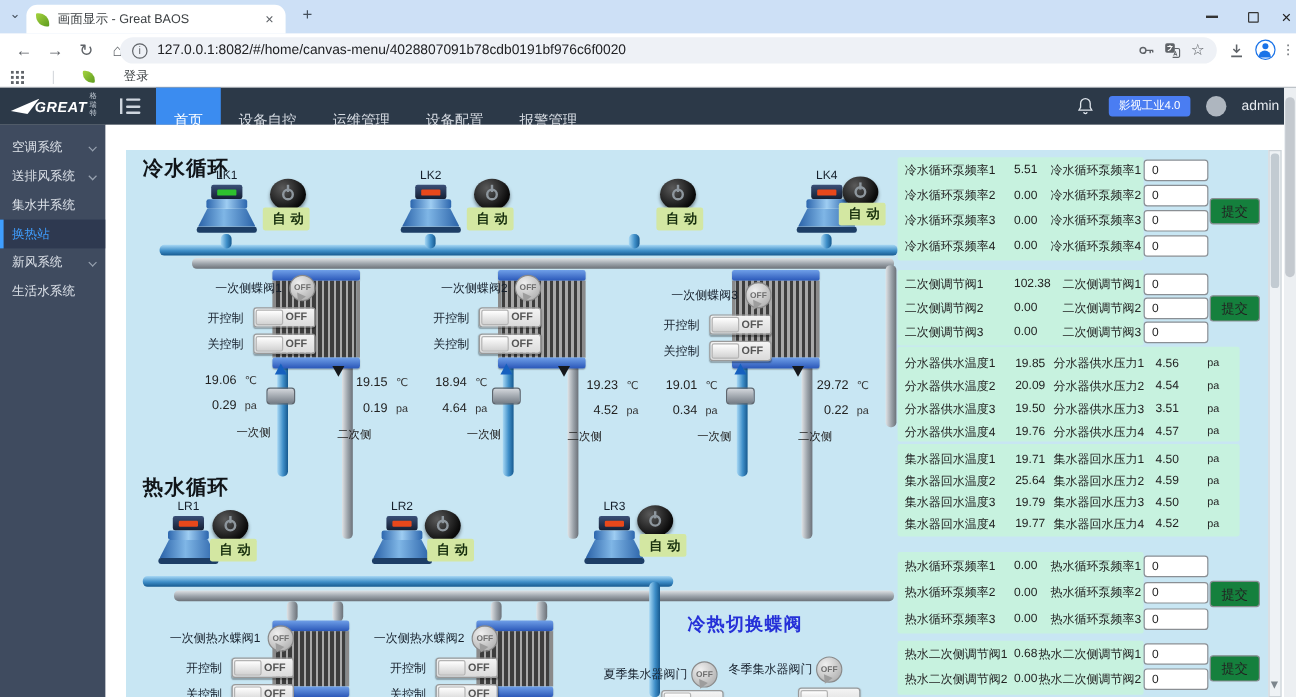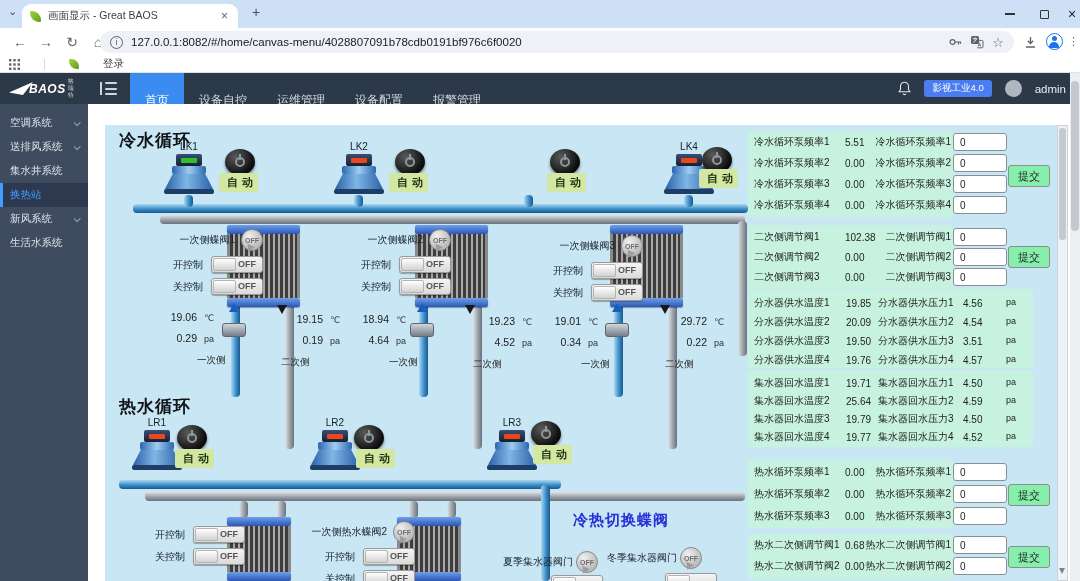--- a/index.html
+++ b/index.html
@@ -101,21 +101,21 @@
   .switch-label{position:absolute;font-size:15px;font-weight:bold;color:#2530d8;letter-spacing:1px;white-space:nowrap}
   .season{position:absolute;display:flex;align-items:center;gap:3px}
   
   .panel{position:absolute;font-size:10px;color:#222}
   .mintbg{position:absolute;left:0;top:0;background:#c7f2df;border-radius:2px}
   .prow{position:absolute;left:0;right:0;height:20px}
   .plab{position:absolute;left:6px;top:50%;transform:translateY(-50%);white-space:nowrap}
   .pval{position:absolute;left:97px;top:50%;transform:translateY(-50%);white-space:nowrap}
   .pset{position:absolute;right:99px;top:50%;transform:translateY(-50%);white-space:nowrap}
   .pinput{position:absolute;left:205px;top:1px;width:54px;height:18px;border:1px solid #8a8f94;border-radius:3px;background:#fff;font-size:10px;color:#222;padding-left:6px;font-family:inherit}
-  .submit{position:absolute;right:0;width:42px;height:22px;background:#86efac;border:1px solid #8a8f94;border-radius:3px;font-size:11px;color:#222;font-family:inherit}
+  .submit{position:absolute;right:0;width:42px;height:22px;background:#15803d;border:1px solid #8a8f94;border-radius:3px;font-size:11px;color:#222;font-family:inherit}
   .pa{position:absolute;left:6px;top:50%;transform:translateY(-50%);white-space:nowrap}
   .pb{position:absolute;left:98px;top:50%;transform:translateY(-50%)}
   .pc{position:absolute;left:130px;top:50%;transform:translateY(-50%);white-space:nowrap}
   .pd{position:absolute;left:215px;top:50%;transform:translateY(-50%)}
   .pe{position:absolute;left:258px;top:45%;transform:translateY(-50%);font-size:9px}
 </style>
 </head>
 <body>
 
 <div class="titlebar">
@@ -175,21 +175,21 @@
       </g>
     </svg>
   <span class="bm-divider"></span>
   <span class="bm-leaf"></span>
   <span class="bm-label">登录</span>
 </div>
 
 <div class="appbar">
   <div class="logo">
     <span class="logo-flag"></span>
-    <span class="logo-txt">BAOS</span>
+    <span class="logo-txt">GREAT</span>
     <span class="logo-cn">格瑞特</span>
   </div>
   <div class="collapse-ic">
       <b></b>
       <b></b>
       <b></b>
     </div>
   <div class="navtabs">
     <span class="navtab active">首页</span>
     <span class="navtab">设备自控</span>
@@ -508,20 +508,24 @@
       <div class="pump-flange"></div>
         <div class="pump-cone"></div>
         <div class="pump-base"></div>
     </div>
     <div class="powerbtn" style="left:426px;top:296px">
         <span class="pwr"></span>
       </div>
     <div class="autolabel" style="left:428px;top:320px">自动</div>
 
     <div class="vg" style="left:6px;top:396px;width:134px">
+      <div class="vg-title">
+          <span class="vg-label">一次侧热水蝶阀1</span>
+          <span class="balloon">OFF</span>
+        </div>
       <div class="vg-row">
           <span class="vg-label">开控制</span>
           <span class="toggle">
             <span class="knob"></span>
             <span class="tstate">OFF</span>
           </span>
         </div>
       <div class="vg-row">
           <span class="vg-label">关控制</span>
           <span class="toggle">

